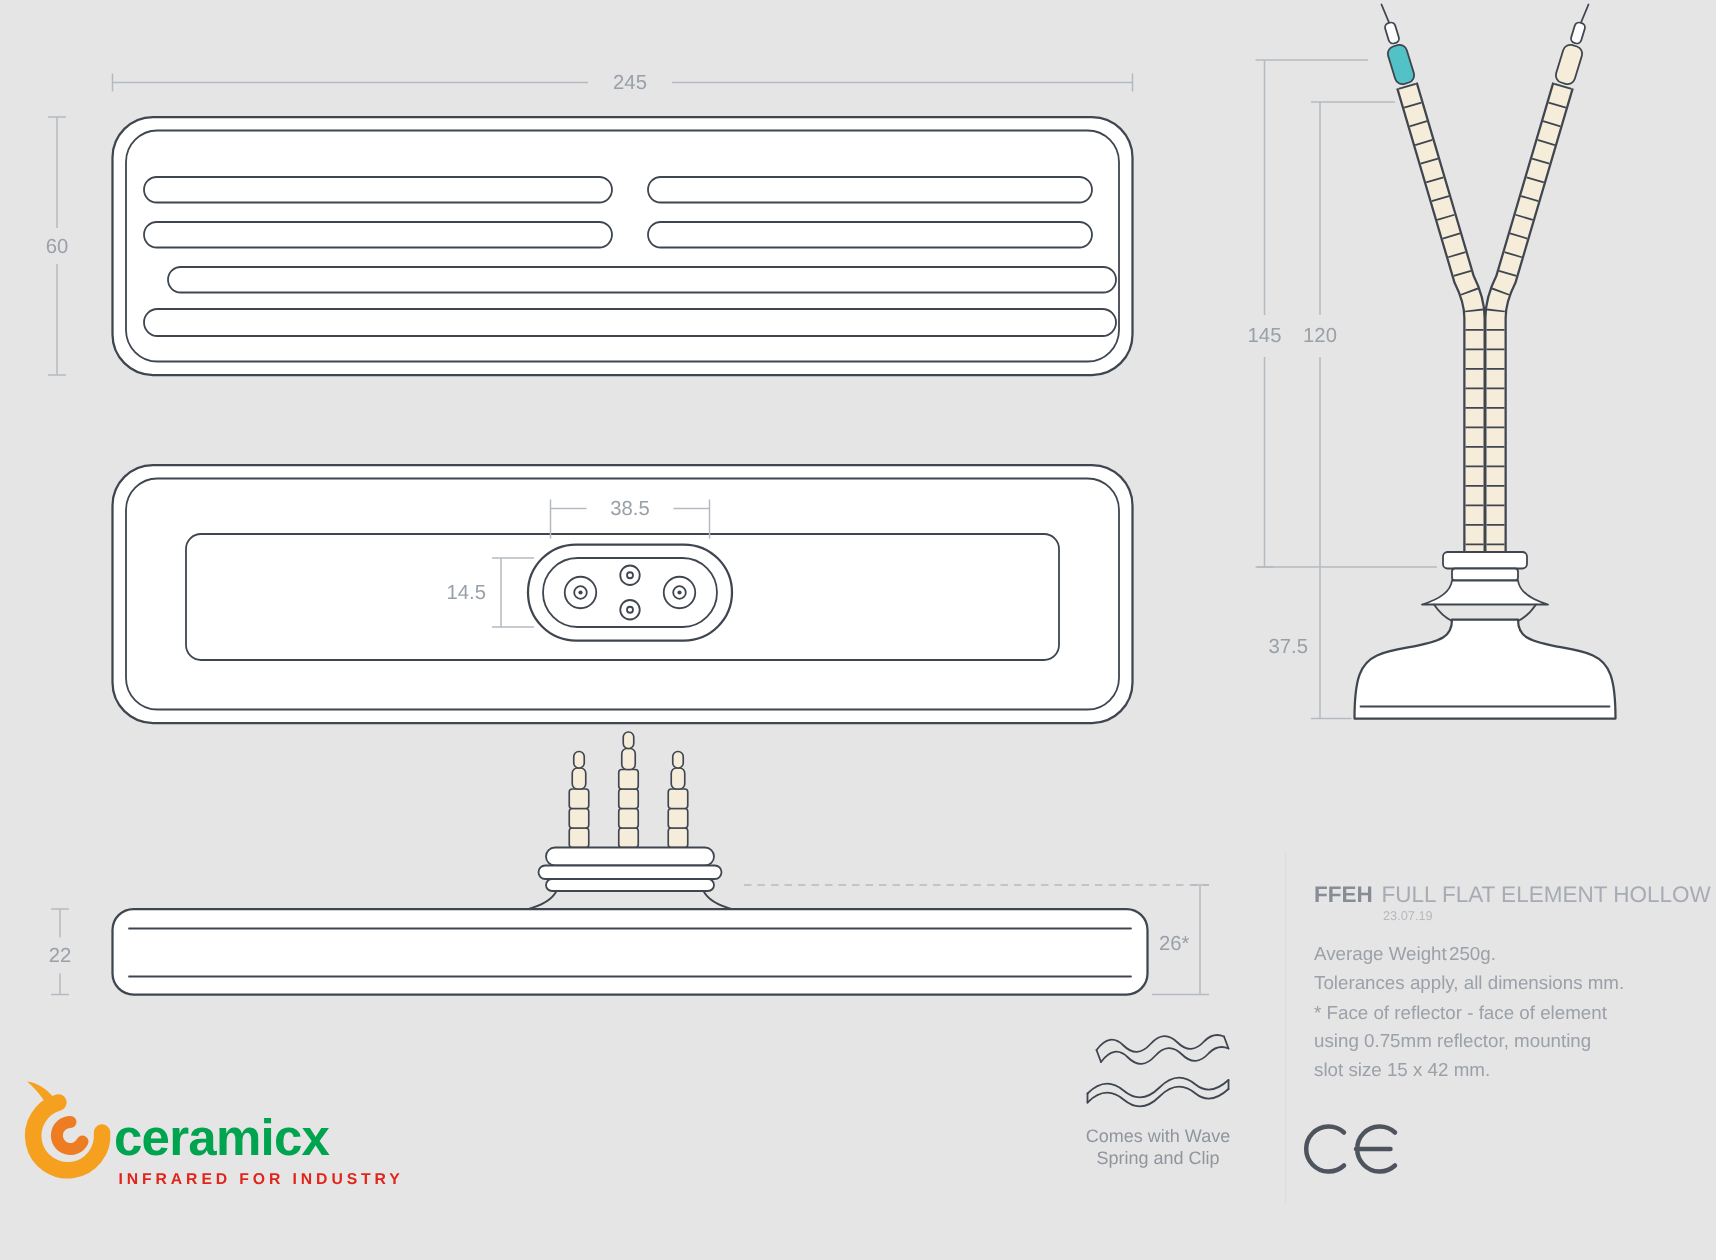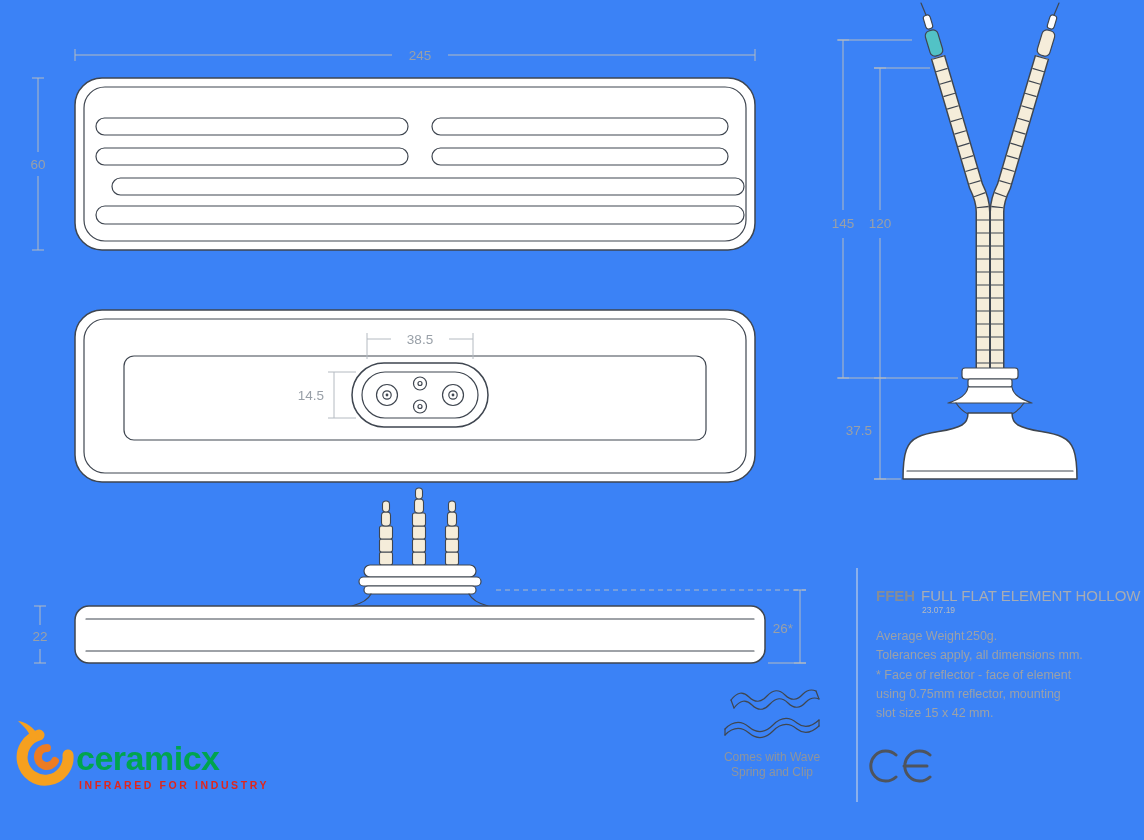--- a/index.html
+++ b/index.html
@@ -1,16 +1,16 @@
 <!DOCTYPE html>
 <html><head>
 <meta charset="utf-8">
 <style>
   html,body{margin:0;padding:0;background:#ffffff;}
-  .canvas{position:relative;width:1144px;height:840px;background:#3b82f6;overflow:hidden;}
+  .canvas{position:relative;width:1144px;height:840px;background:#e5e5e5;overflow:hidden;}
   svg{display:block;}
   svg text{font-family:"Liberation Sans",sans-serif;}
   .ln2{fill:none;stroke:#3F4650;stroke-width:1.2;stroke-linejoin:round;stroke-linecap:round;}
   .fillw{fill:#ffffff;stroke:#3F4650;stroke-width:1.5;stroke-linejoin:round;}
   .fillw2{fill:#ffffff;stroke:#3F4650;stroke-width:1.2;stroke-linejoin:round;}
   .cream{fill:#F5EDDA;stroke:#3F4650;stroke-width:1.1;}
   .dim{fill:none;stroke:#B4BAC1;stroke-width:1;}
   .dimdash{fill:none;stroke:#B4BAC1;stroke-width:1;stroke-dasharray:5 4;}
   .dimtext{fill:#99A0A8;font-size:13.5px;}
   .paneltext{fill:#9BA1A9;font-size:12.5px;}

